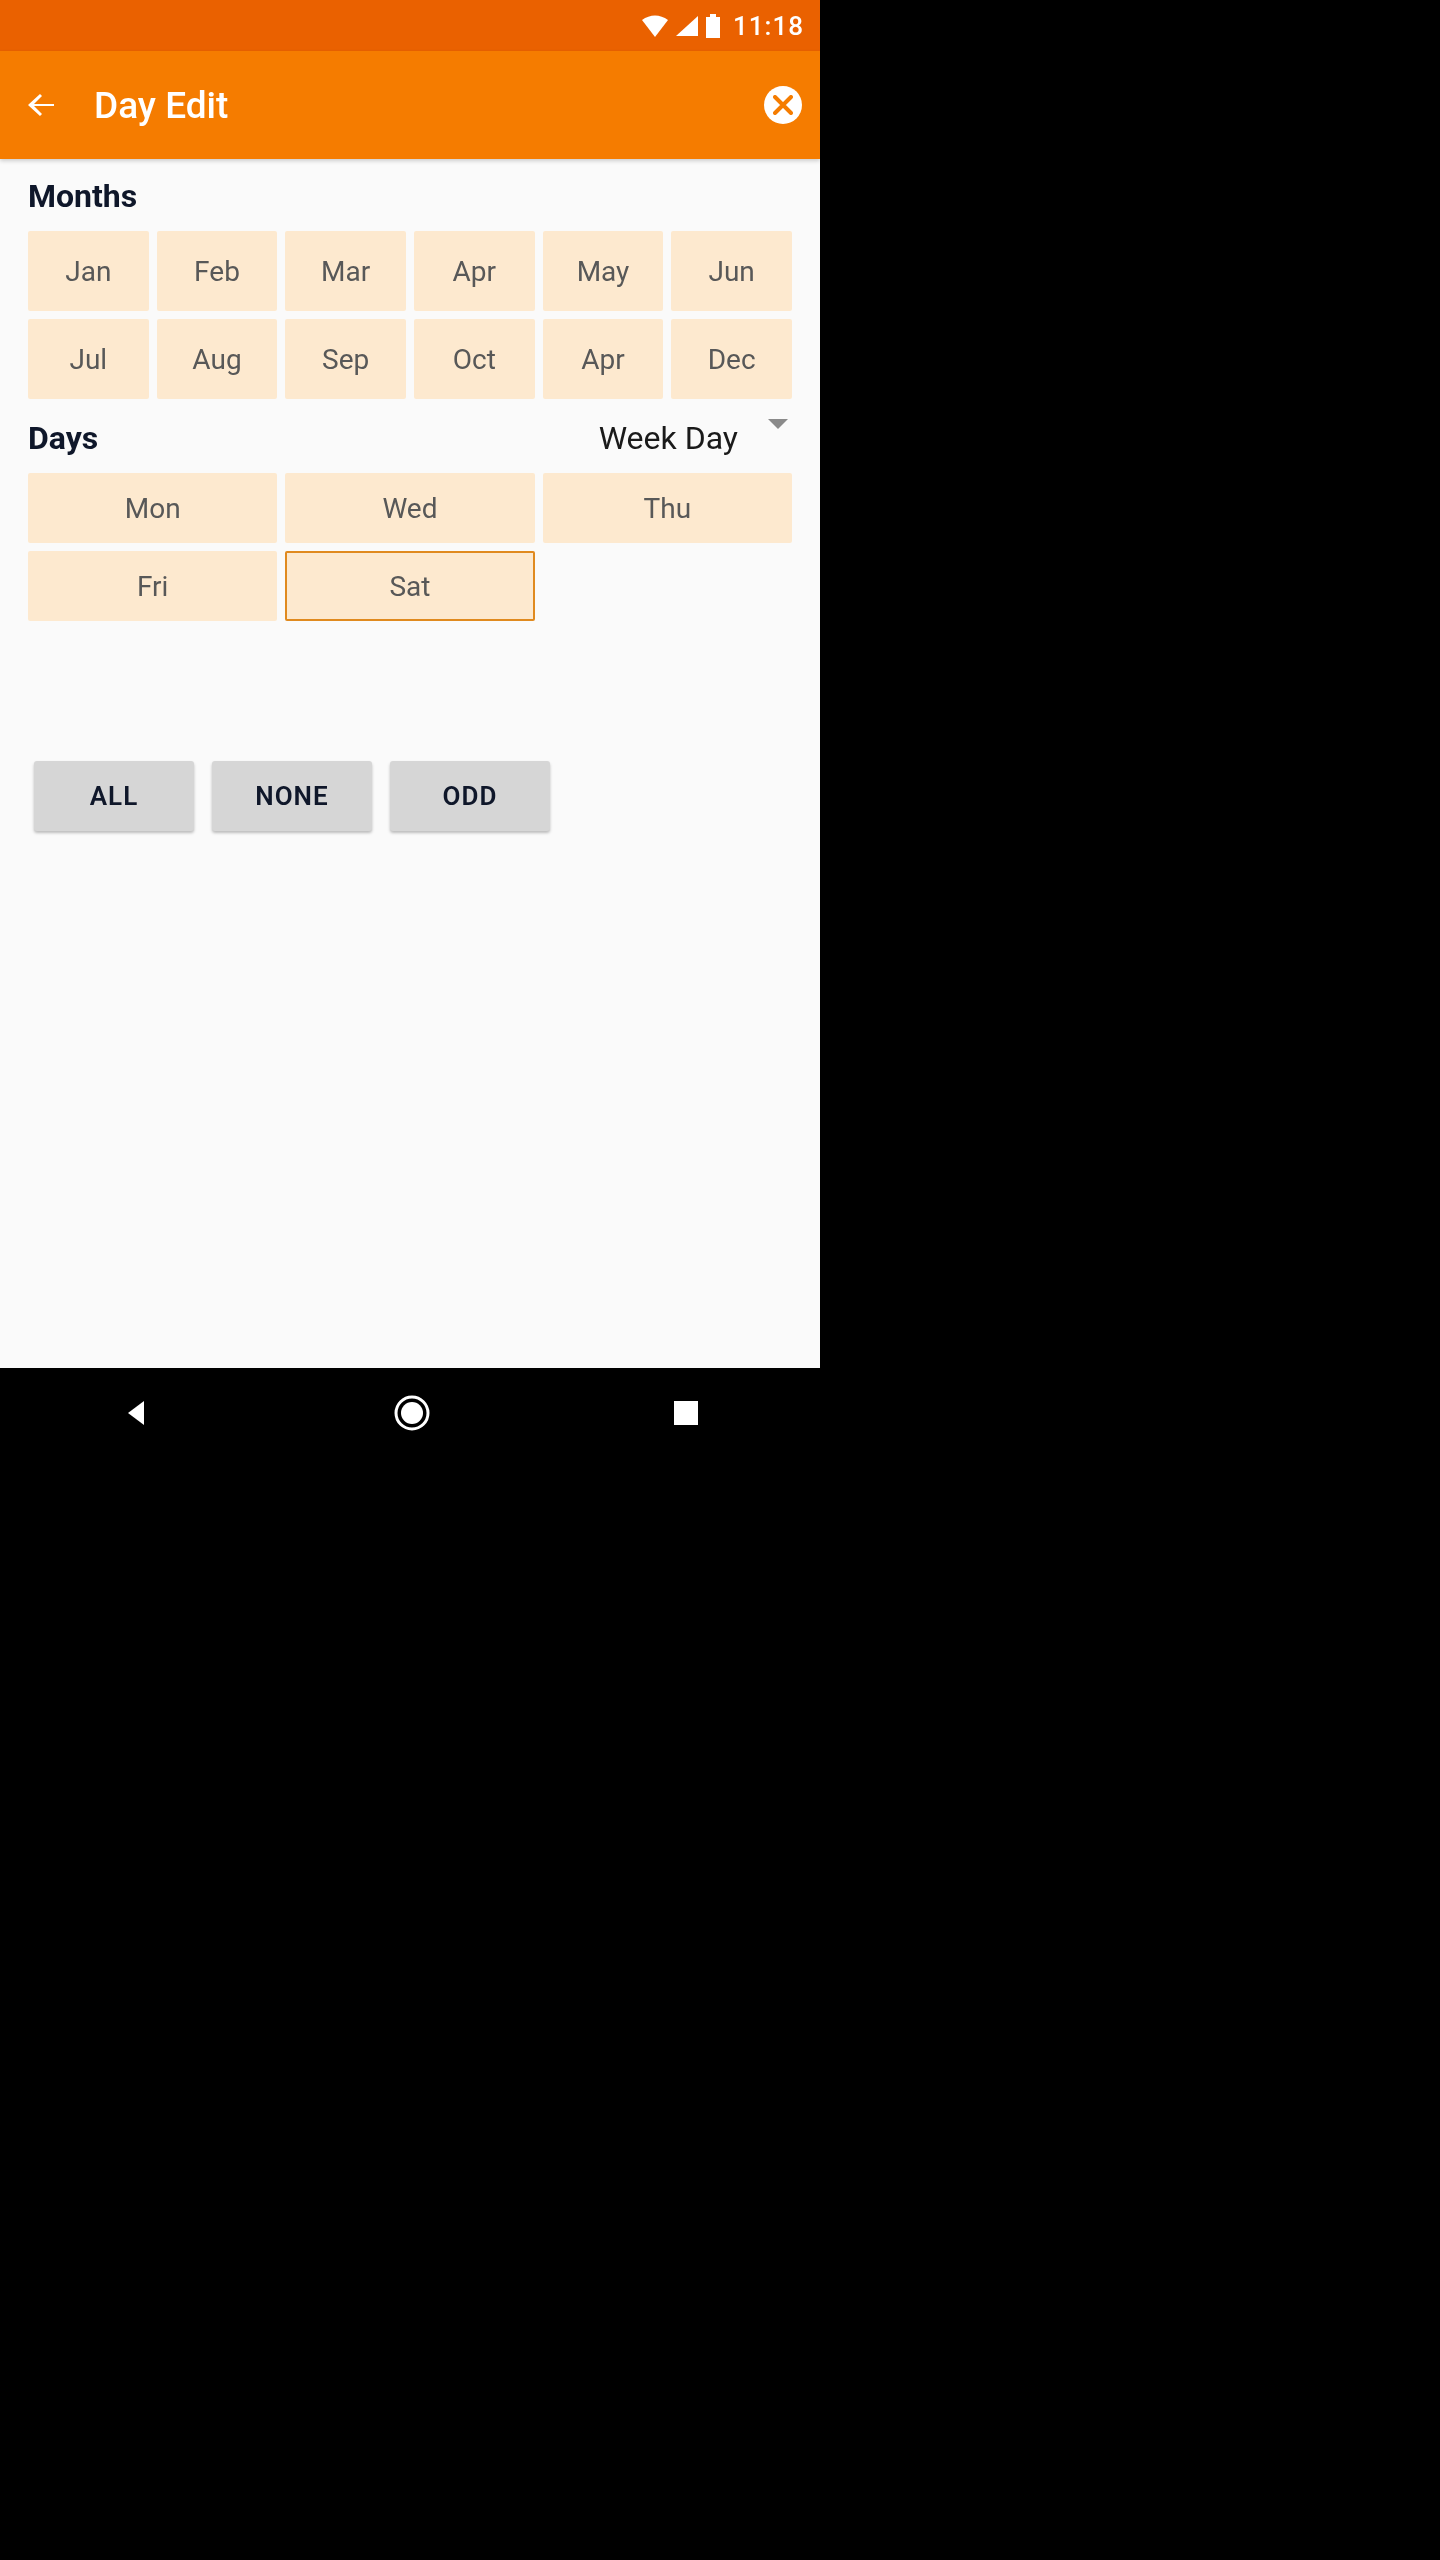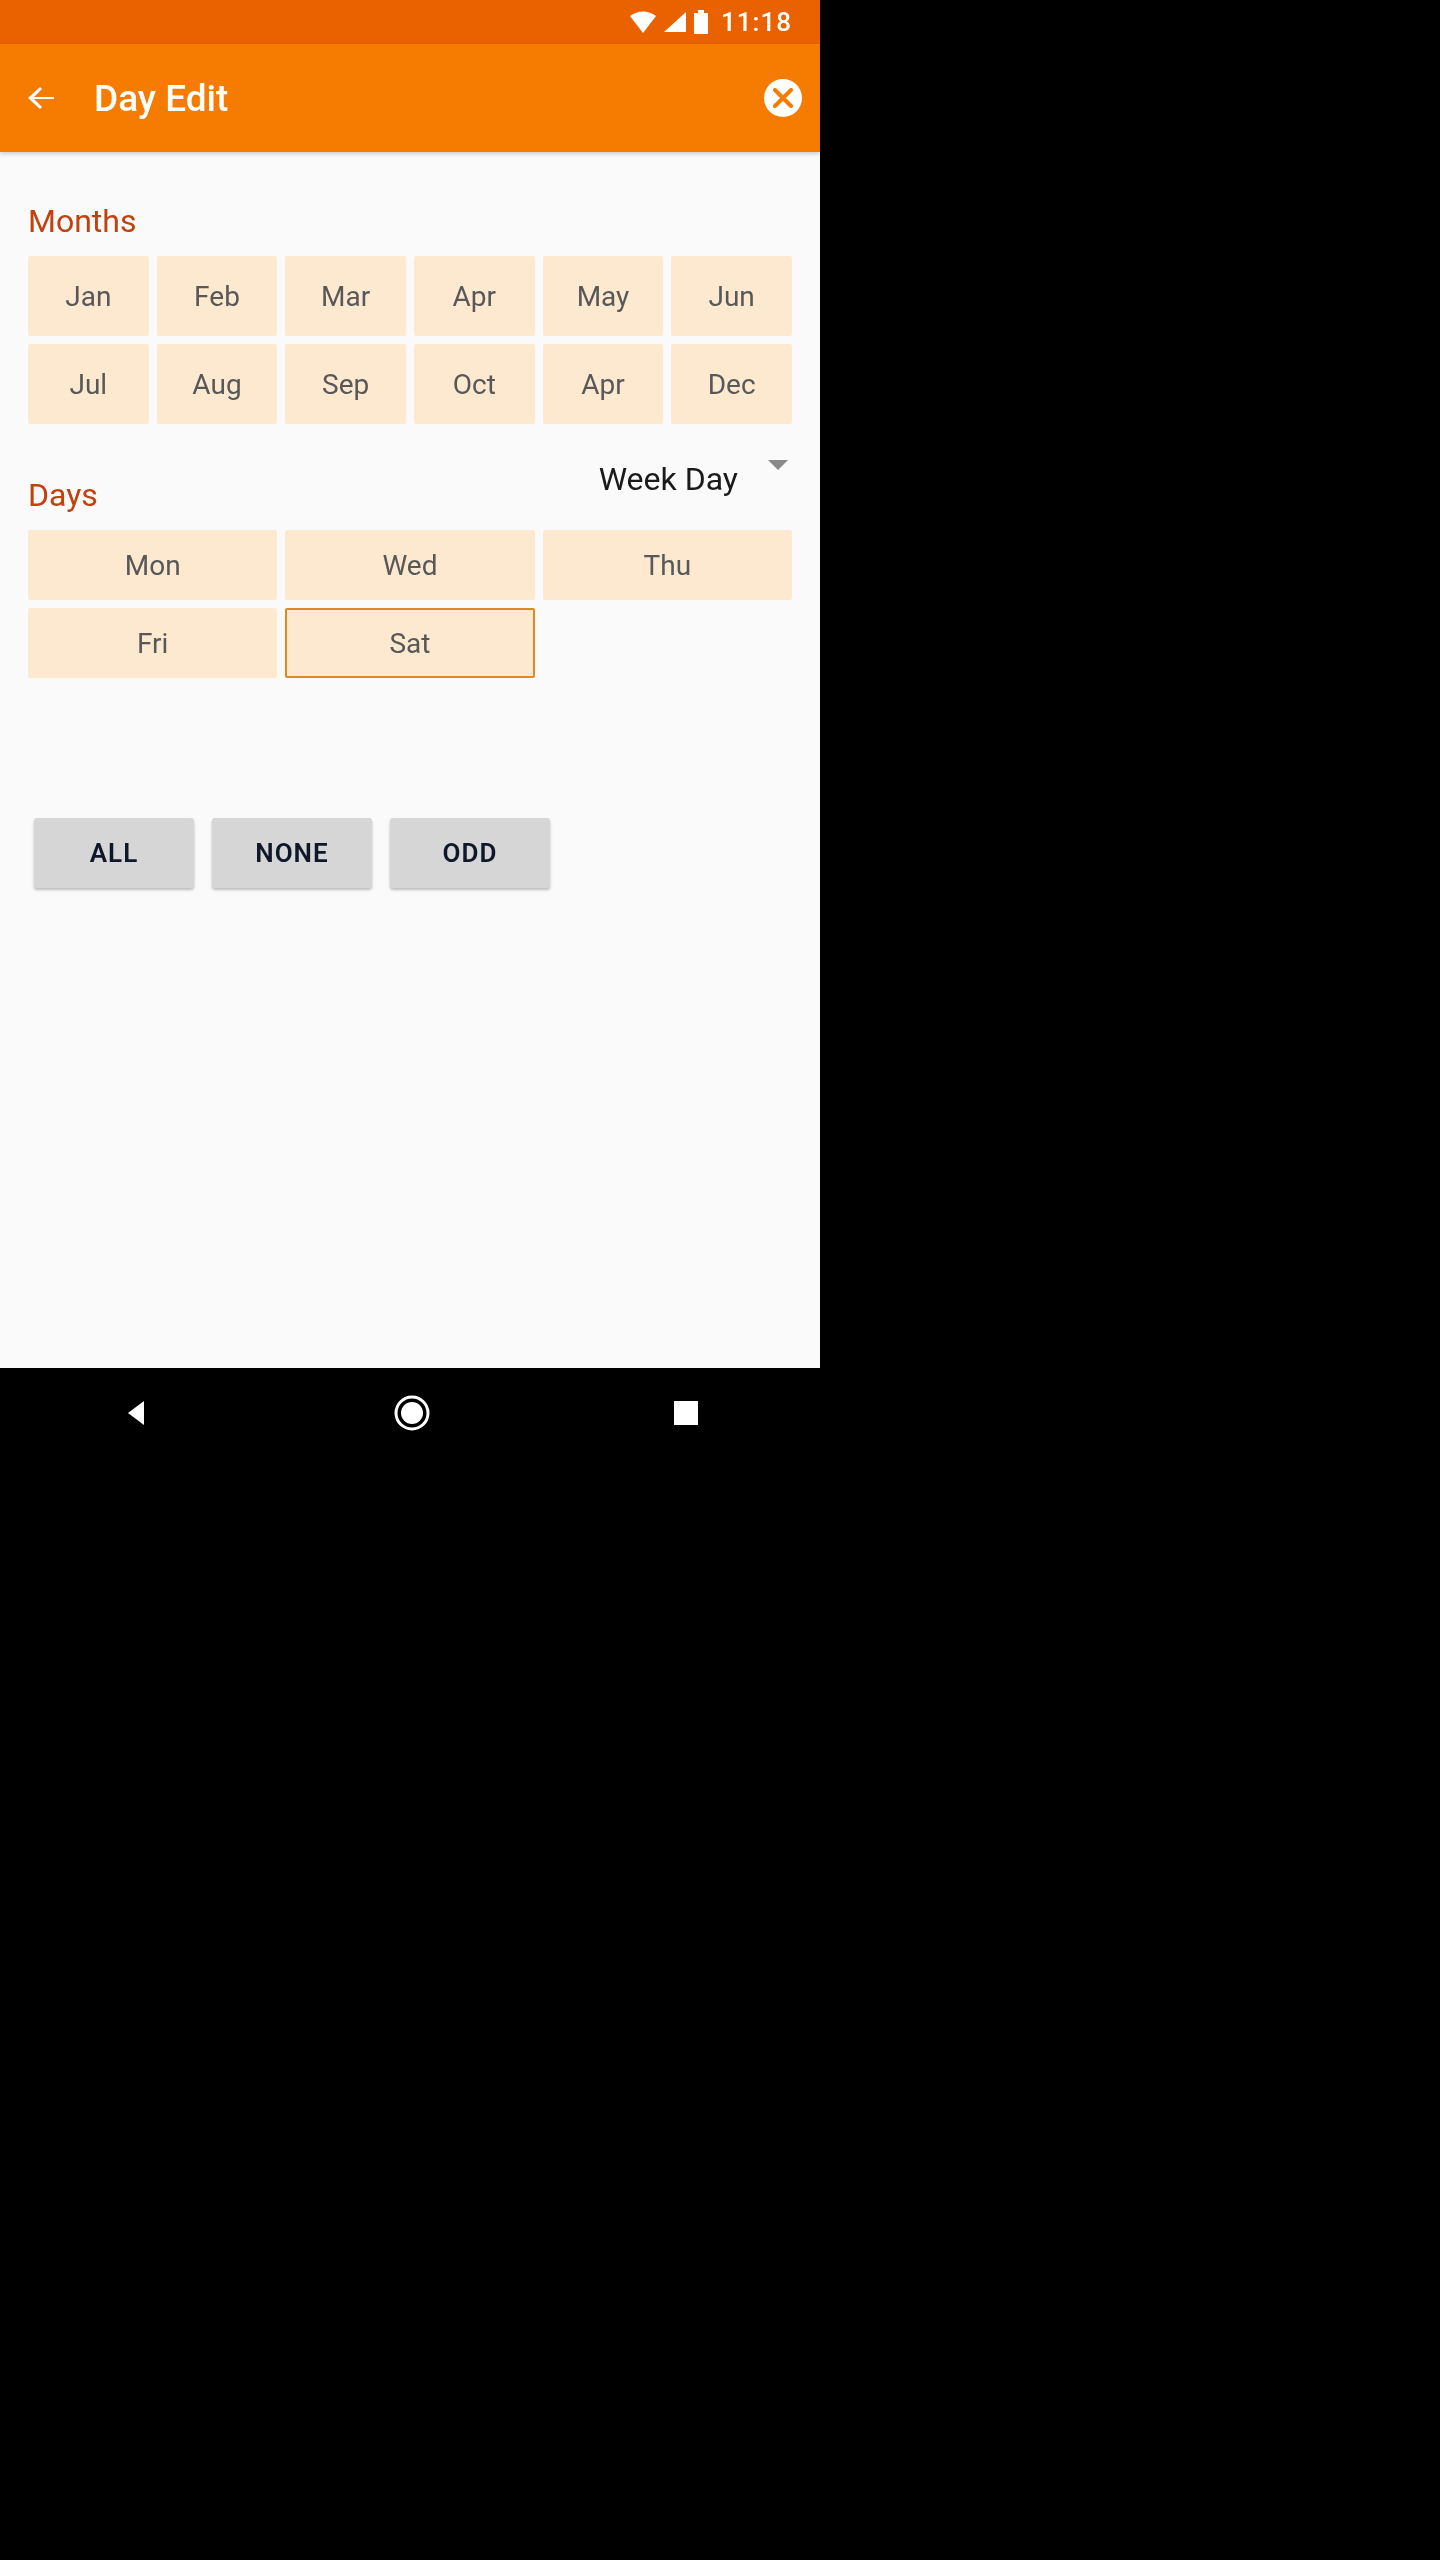--- a/index.html
+++ b/index.html
@@ -1,34 +1,34 @@
 <!DOCTYPE html>
 <html><head>
 <meta charset="utf-8">
 <style>
   * { box-sizing: border-box; margin: 0; padding: 0; }
   html, body { width: 820px; height: 1458px; font-family: Roboto, "Helvetica Neue", Arial, sans-serif; background: #000; overflow: hidden; }
   .screen { width: 820px; height: 1458px; background: #fafafa; position: relative; display: flex; flex-direction: column; }
 
   
-  .statusbar { height: 44px; background: #ea6100; display: flex; align-items: center; justify-content: flex-end; padding: 0 28px; color: #fff; gap: 6px; }
+  .statusbar { height: 51px; background: #ea6100; display: flex; align-items: center; justify-content: flex-end; padding: 0 16px; color: #fff; gap: 6px; }
   .statusbar .time { font-size: 26px; font-weight: 500; letter-spacing: 1px; margin-left: 6px; }
   .statusbar svg { display: block; }
 
   
   .appbar { height: 108px; background: #f57c00; display: flex; align-items: center; padding: 0 18px; box-shadow: 0 2px 4px rgba(0,0,0,0.18); position: relative; z-index: 2; }
   .appbar .back { width: 48px; height: 48px; display: flex; align-items: center; justify-content: center; }
   .appbar .title { color: #fff; font-size: 37px; font-weight: 500; margin-left: 28px; }
   .appbar .spacer { flex: 1; }
   .appbar .close { width: 38px; height: 38px; background: #fff; border-radius: 50%; display: flex; align-items: center; justify-content: center; }
 
   
   .content { flex: 1; background: #fafafa; padding: 18px 28px 0 28px; }
   .section-row { display: flex; align-items: center; justify-content: space-between; }
-  .section-label { font-size: 32px; color: #c2410c; font-weight: 400; margin-top: 32px; }
+  .section-label { font-size: 32px; color: #0f172a; font-weight: 700; }
   .dropdown { display: flex; align-items: flex-start; gap: 30px; }
   .dropdown .val { font-size: 32px; color: #1a1a1a; }
   .dropdown .caret { width: 0; height: 0; border-left: 10px solid transparent; border-right: 10px solid transparent; border-top: 10px solid #8a8a8a; margin-right: 4px; }
 
   .grid { display: grid; gap: 8px; margin-top: 16px; margin-bottom: 20px; }
   .grid.months { grid-template-columns: repeat(6, 1fr); }
   .grid.days { grid-template-columns: repeat(3, 1fr); }
 
   .chip { background: #fde9cf; color: #585858; font-size: 28px; height: 80px; display: flex; align-items: center; justify-content: center; border: 2px solid transparent; border-radius: 2px; }
   .chip.day { height: 70px; }

